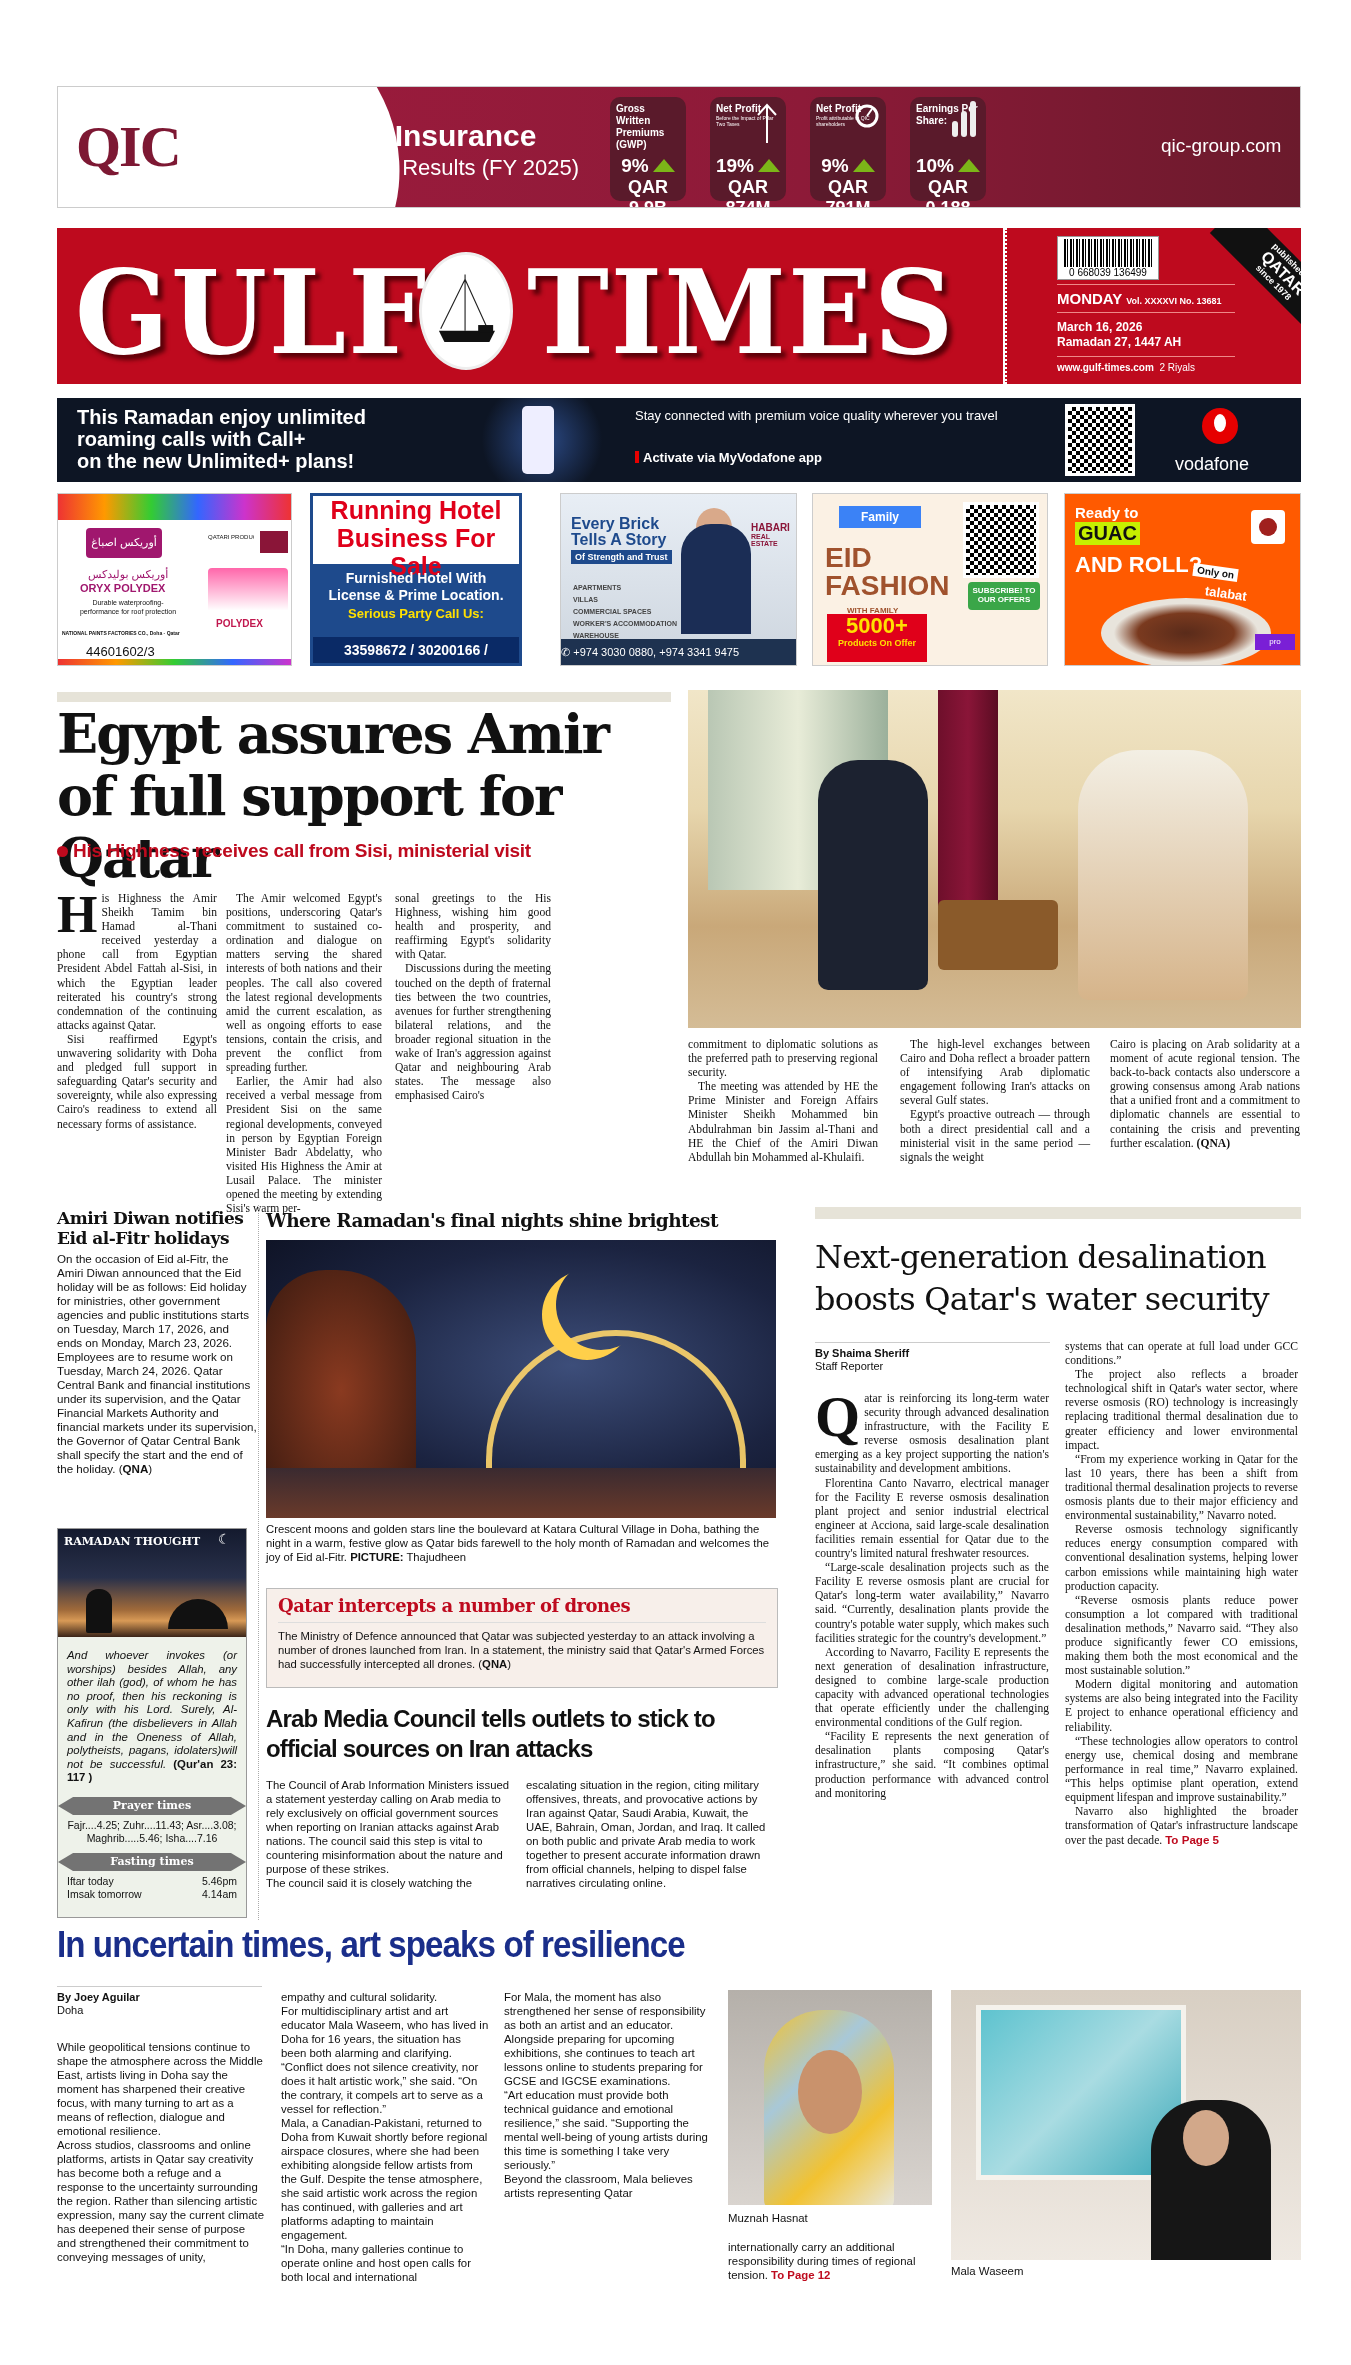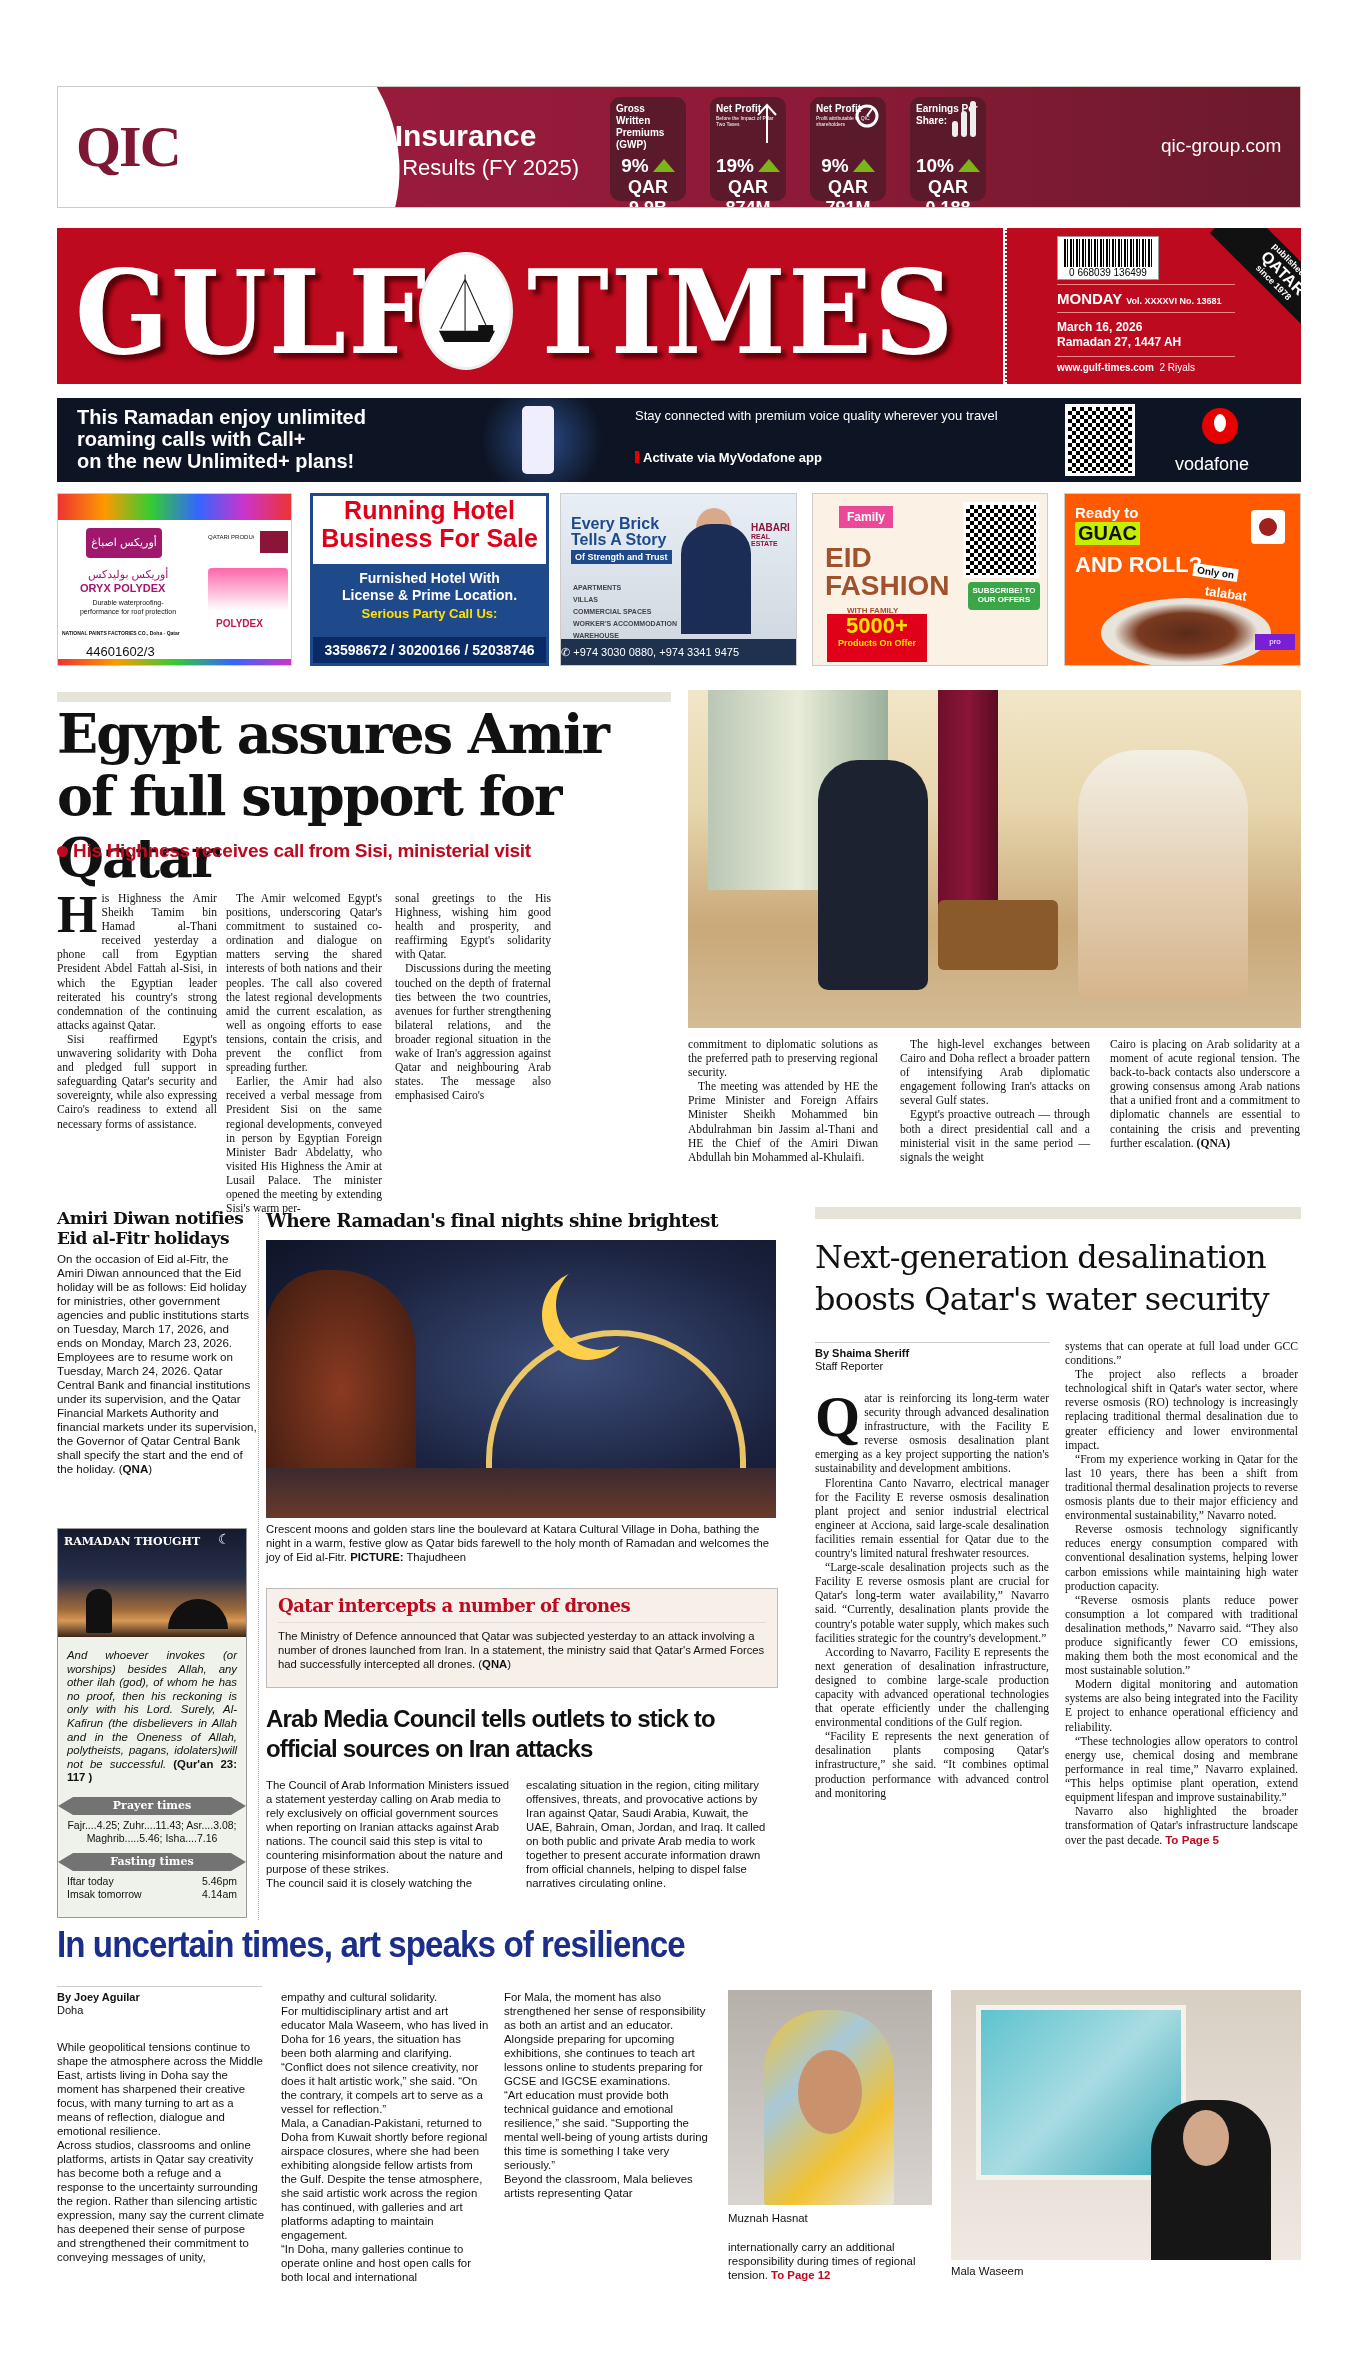--- a/index.html
+++ b/index.html
@@ -52,35 +52,35 @@
 #ad1{left:57px;width:235px;background:#fff}
 #ad1 .band{height:26px;background:linear-gradient(90deg,#e33,#f90,#3c3,#36f,#c3c,#e33)}
 #ad1 .bandb{position:absolute;bottom:0;left:0;right:0;height:6px;background:linear-gradient(90deg,#e33,#f90,#3c3,#36f,#c3c)}
 #ad1 .brand{position:absolute;left:28px;top:34px;width:76px;height:30px;background:#a0176e;color:#fff;border-radius:4px;font-size:11px;text-align:center;padding-top:8px}
 #ad1 .flag{position:absolute;left:196px;top:37px;width:34px;height:22px;background:#8a1538;border-left:6px solid #fff}
 #ad1 .n{position:absolute;left:22px;top:88px;font-size:11px;font-weight:bold;color:#a0176e}
 #ad1 .d{position:absolute;left:20px;top:104px;font-size:7px;line-height:9px;width:100px;text-align:center}
 #ad1 .ph{position:absolute;left:28px;top:150px;font-size:13px}
 #ad1 .bucket{position:absolute;left:150px;top:74px;width:80px;height:85px;border-radius:4px 4px 14px 14px;background:linear-gradient(#f6a,#fff 50%)}
 #ad1 .bucket span{position:absolute;top:50px;left:8px;font-size:10px;color:#c0174e;font-weight:bold}
-#ad2{left:310px;width:239px;background:#1e4a8c;border:3px solid #1e4a8c}
+#ad2{left:310px;width:212px;background:#1e4a8c;border:3px solid #1e4a8c}
 #ad2 .top{background:#fff;color:#e0001a;font-size:25px;font-weight:bold;text-align:center;line-height:28px;height:68px}
 #ad2 .m{color:#fff;font-size:14px;font-weight:bold;text-align:center;line-height:17px;margin-top:6px}
 #ad2 .y{color:#ffe000;font-size:13px;font-weight:bold;text-align:center;margin-top:2px}
 #ad2 .ph{position:absolute;bottom:0;left:0;right:0;background:#0a2a66;color:#fff;font-size:14px;font-weight:bold;text-align:center;height:26px;line-height:26px}
 #ad3{left:560px;width:237px;background:linear-gradient(#e8eef5,#cdd5de)}
 #ad3 .h{position:absolute;left:10px;top:22px;color:#1e4a8c;font-size:16px;font-weight:bold;line-height:16px}
 #ad3 .s{position:absolute;left:10px;top:56px;background:#1e4a8c;color:#fff;font-size:9px;padding:2px 4px;font-weight:bold}
 #ad3 .man{position:absolute;left:120px;top:30px;width:70px;height:110px;background:#1b2d55;border-radius:30px 30px 0 0}
 #ad3 .head{position:absolute;left:135px;top:14px;width:36px;height:40px;background:#d9a98a;border-radius:50%}
 #ad3 .bricks{position:absolute;left:12px;top:88px;font-size:7px;color:#444;line-height:12px;font-weight:bold}
 #ad3 .habari{position:absolute;left:190px;top:28px;color:#8a1538;font-size:10px;font-weight:bold}
 #ad3 .foot{position:absolute;bottom:0;left:0;right:0;height:26px;background:#1e3250;color:#fff;font-size:11px;text-align:left;line-height:26px}
 #ad4{left:812px;width:236px;background:#fbf1e4}
-#ad4 .fam{position:absolute;left:26px;top:12px;background:#ec4899;color:#fff;font-size:12px;padding:4px 8px;font-weight:bold}
+#ad4 .fam{position:absolute;left:26px;top:12px;background:#3b82f6;color:#fff;font-size:12px;padding:4px 22px;font-weight:bold}
 #ad4 .eid{position:absolute;left:12px;top:50px;color:#a0522d;font-size:28px;font-weight:bold;line-height:28px}
 #ad4 .wf{position:absolute;left:34px;top:112px;color:#a0522d;font-size:8px;font-weight:bold}
 #ad4 .num{position:absolute;left:14px;top:120px;width:100px;height:48px;background:#e0001a;color:#ffe000;text-align:center;font-size:22px;font-weight:bold;line-height:24px}
 #ad4 .num span{font-size:9px;display:block;line-height:10px}
 #ad4 .sub{position:absolute;left:155px;top:88px;width:72px;height:28px;background:#3aa648;color:#fff;font-size:8px;font-weight:bold;text-align:center;padding-top:4px;border-radius:4px}
 #ad5{left:1064px;width:237px;background:#ff5a00}
 #ad5 .r{position:absolute;left:10px;top:10px;color:#fff;font-size:15px;font-weight:bold;line-height:17px}
 #ad5 .g{position:absolute;left:10px;top:28px;color:#111;background:#c6ef00;font-size:20px;font-weight:bold;padding:0 3px}
 #ad5 .roll{position:absolute;left:10px;top:58px;color:#fff;font-size:22px;font-weight:bold}
 #ad5 .only{position:absolute;left:128px;top:72px;color:#111;background:#fff;font-size:10px;font-weight:bold;padding:1px 4px;transform:rotate(8deg)}

